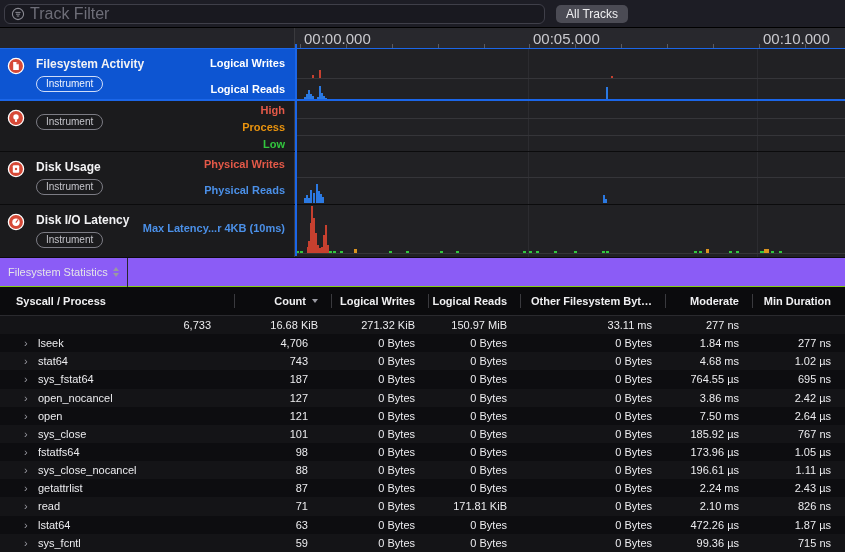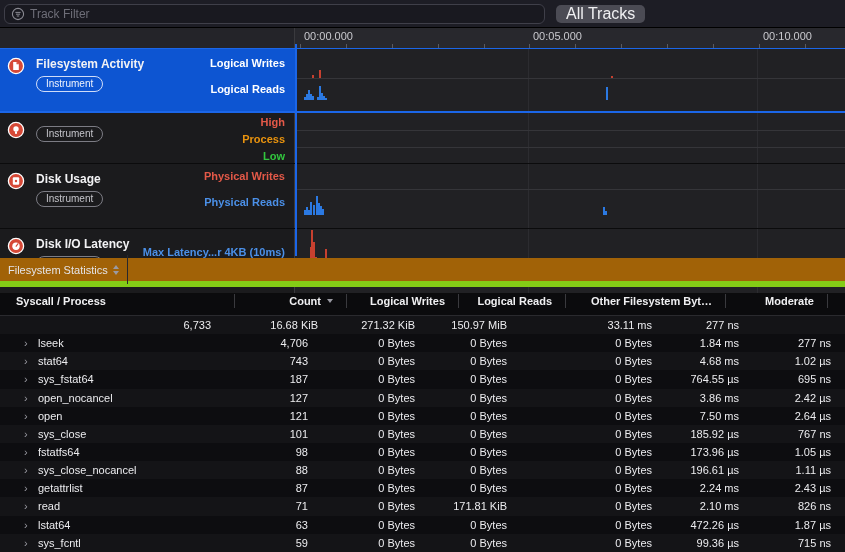--- a/index.html
+++ b/index.html
@@ -12,39 +12,39 @@
 
   
   .toolbar { position:relative; height:28px; background:#1d1d25; border-bottom:1px solid #000; }
   .filter-field {
     position:absolute; left:4px; top:4px; width:541px; height:20px;
     background:#191920; border:1px solid #3f3f49; border-radius:6px;
     display:flex; align-items:center; padding:0 6px; gap:5px;
   }
   .filter-field input {
     flex:1; background:transparent; border:none; outline:none;
-    color:#d8d8dc; font-size:12px; font-family:"Liberation Sans",sans-serif;
+    color:#d8d8dc; font-size:16px; font-family:"Liberation Sans",sans-serif;
   }
   .filter-field input::placeholder { color:#6e6e78; }
   .all-tracks-btn {
     position:absolute; left:556px; top:5px; height:18px; padding:0 10px;
     background:#4b4b54; border:none; border-radius:5px;
-    color:#f0f0f2; font-size:16px; font-family:"Liberation Sans",sans-serif; cursor:default;
+    color:#f0f0f2; font-size:12px; font-family:"Liberation Sans",sans-serif; cursor:default;
   }
 
   
   .timeline { position:relative; height:230px; }
   .ruler-row { display:flex; height:20px; background:#28282d; }
   .ruler-spacer { width:295px; border-right:1px solid #3a3a3e; background:#242429; }
   .time-ruler { position:relative; flex:1; overflow:hidden; }
   .tick { position:absolute; bottom:0; width:1px; height:4px; background:#5a5a60; }
-  .tick-label { position:absolute; top:2px; font-size:11px; color:#c9c9ce; white-space:nowrap; }
+  .tick-label { position:absolute; top:2px; font-size:15px; color:#c9c9ce; white-space:nowrap; }
 
   .track-row { position:relative; display:flex; background:#212124; }
-  .track-row.h53 { height:65px; } .track-row.h51 { height:51px; }
+  .track-row.h53 { height:53px; } .track-row.h51 { height:51px; }
   .track-row { border-bottom:1px solid #0b0b0c; }
   .track-row.selected { border-top:1px solid #1b66e8; border-bottom:2px solid #1b66e8; }
 
   .track-label {
     position:relative; width:295px; background:#1b1b1d;
     border-right:1px solid #3a3a3e; padding:8px 6px 0 36px;
   }
   .track-row.selected .track-label { background:#0d55d2; border-right-color:#0d55d2; }
   .track-icon { position:absolute; left:7px; top:8px; width:18px; height:18px; }
   .track-title { font-size:12px; font-weight:bold; color:#f2f2f4; white-space:nowrap; }
@@ -61,30 +61,30 @@
     background-image:
       linear-gradient(90deg, transparent 233px, #2c2c30 233px, #2c2c30 234px, transparent 234px),
       linear-gradient(90deg, transparent 462px, #2c2c30 462px, #2c2c30 463px, transparent 463px);
   }
   .lane-sep { position:absolute; left:0; right:0; height:1px; background:#353539; }
   .bar { position:absolute; }
   .playhead { position:absolute; left:295px; top:16px; width:2px; height:212px; background:#1b66e8; z-index:5; }
 
   
   .stats { background:#070708; }
-  .stats-bar { position:relative; height:29px; background:#a16207; border-bottom:6px solid #84cc16; display:flex; align-items:center; }
+  .stats-bar { position:relative; height:29px; background:#8b5cf6; border-bottom:1px solid #84cc16; display:flex; align-items:center; }
   .stats-selector { display:flex; align-items:center; gap:5px; padding:0 8px; height:100%; }
   .stats-selector-label { color:#e4e4e8; font-size:11px; }
   .updown { display:flex; flex-direction:column; gap:2px; }
   .tri-up { width:0; height:0; border-left:3px solid transparent; border-right:3px solid transparent; border-bottom:4px solid #9a9aa2; }
   .tri-down { width:0; height:0; border-left:3px solid transparent; border-right:3px solid transparent; border-top:4px solid #9a9aa2; }
   .stats-bar-sep { width:1px; height:29px; background:#28282c; }
 
   .grid-cols { display:grid; grid-template-columns:235px 97px 97px 92px 145px 87px 92px; }
-  .thead { height:29px; background:#0b0b0d; border-bottom:1px solid #2a2a2e;gap:15px; }
+  .thead { height:29px; background:#0b0b0d; border-bottom:1px solid #2a2a2e; }
   .th { position:relative; display:flex; align-items:center; justify-content:flex-end;
         padding-right:14px; font-weight:bold; font-size:11px; color:#f0f0f2; white-space:nowrap; overflow:hidden; }
   .th.first { justify-content:flex-start; padding-left:16px; }
   .th::after { content:""; position:absolute; right:0; top:7px; bottom:7px; width:1px; background:#3a3a3e; }
   .th.last::after { display:none; }
   .sort-chev { margin-left:6px; width:0; height:0; border-left:3.5px solid transparent; border-right:3.5px solid transparent; border-top:4px solid #9a9aa2; }
 
   .tbody { }
   .trow { height:18.15px; align-items:center; }
   .trow.even { background:#141417; } .trow.odd { background:#0d0d10; }

